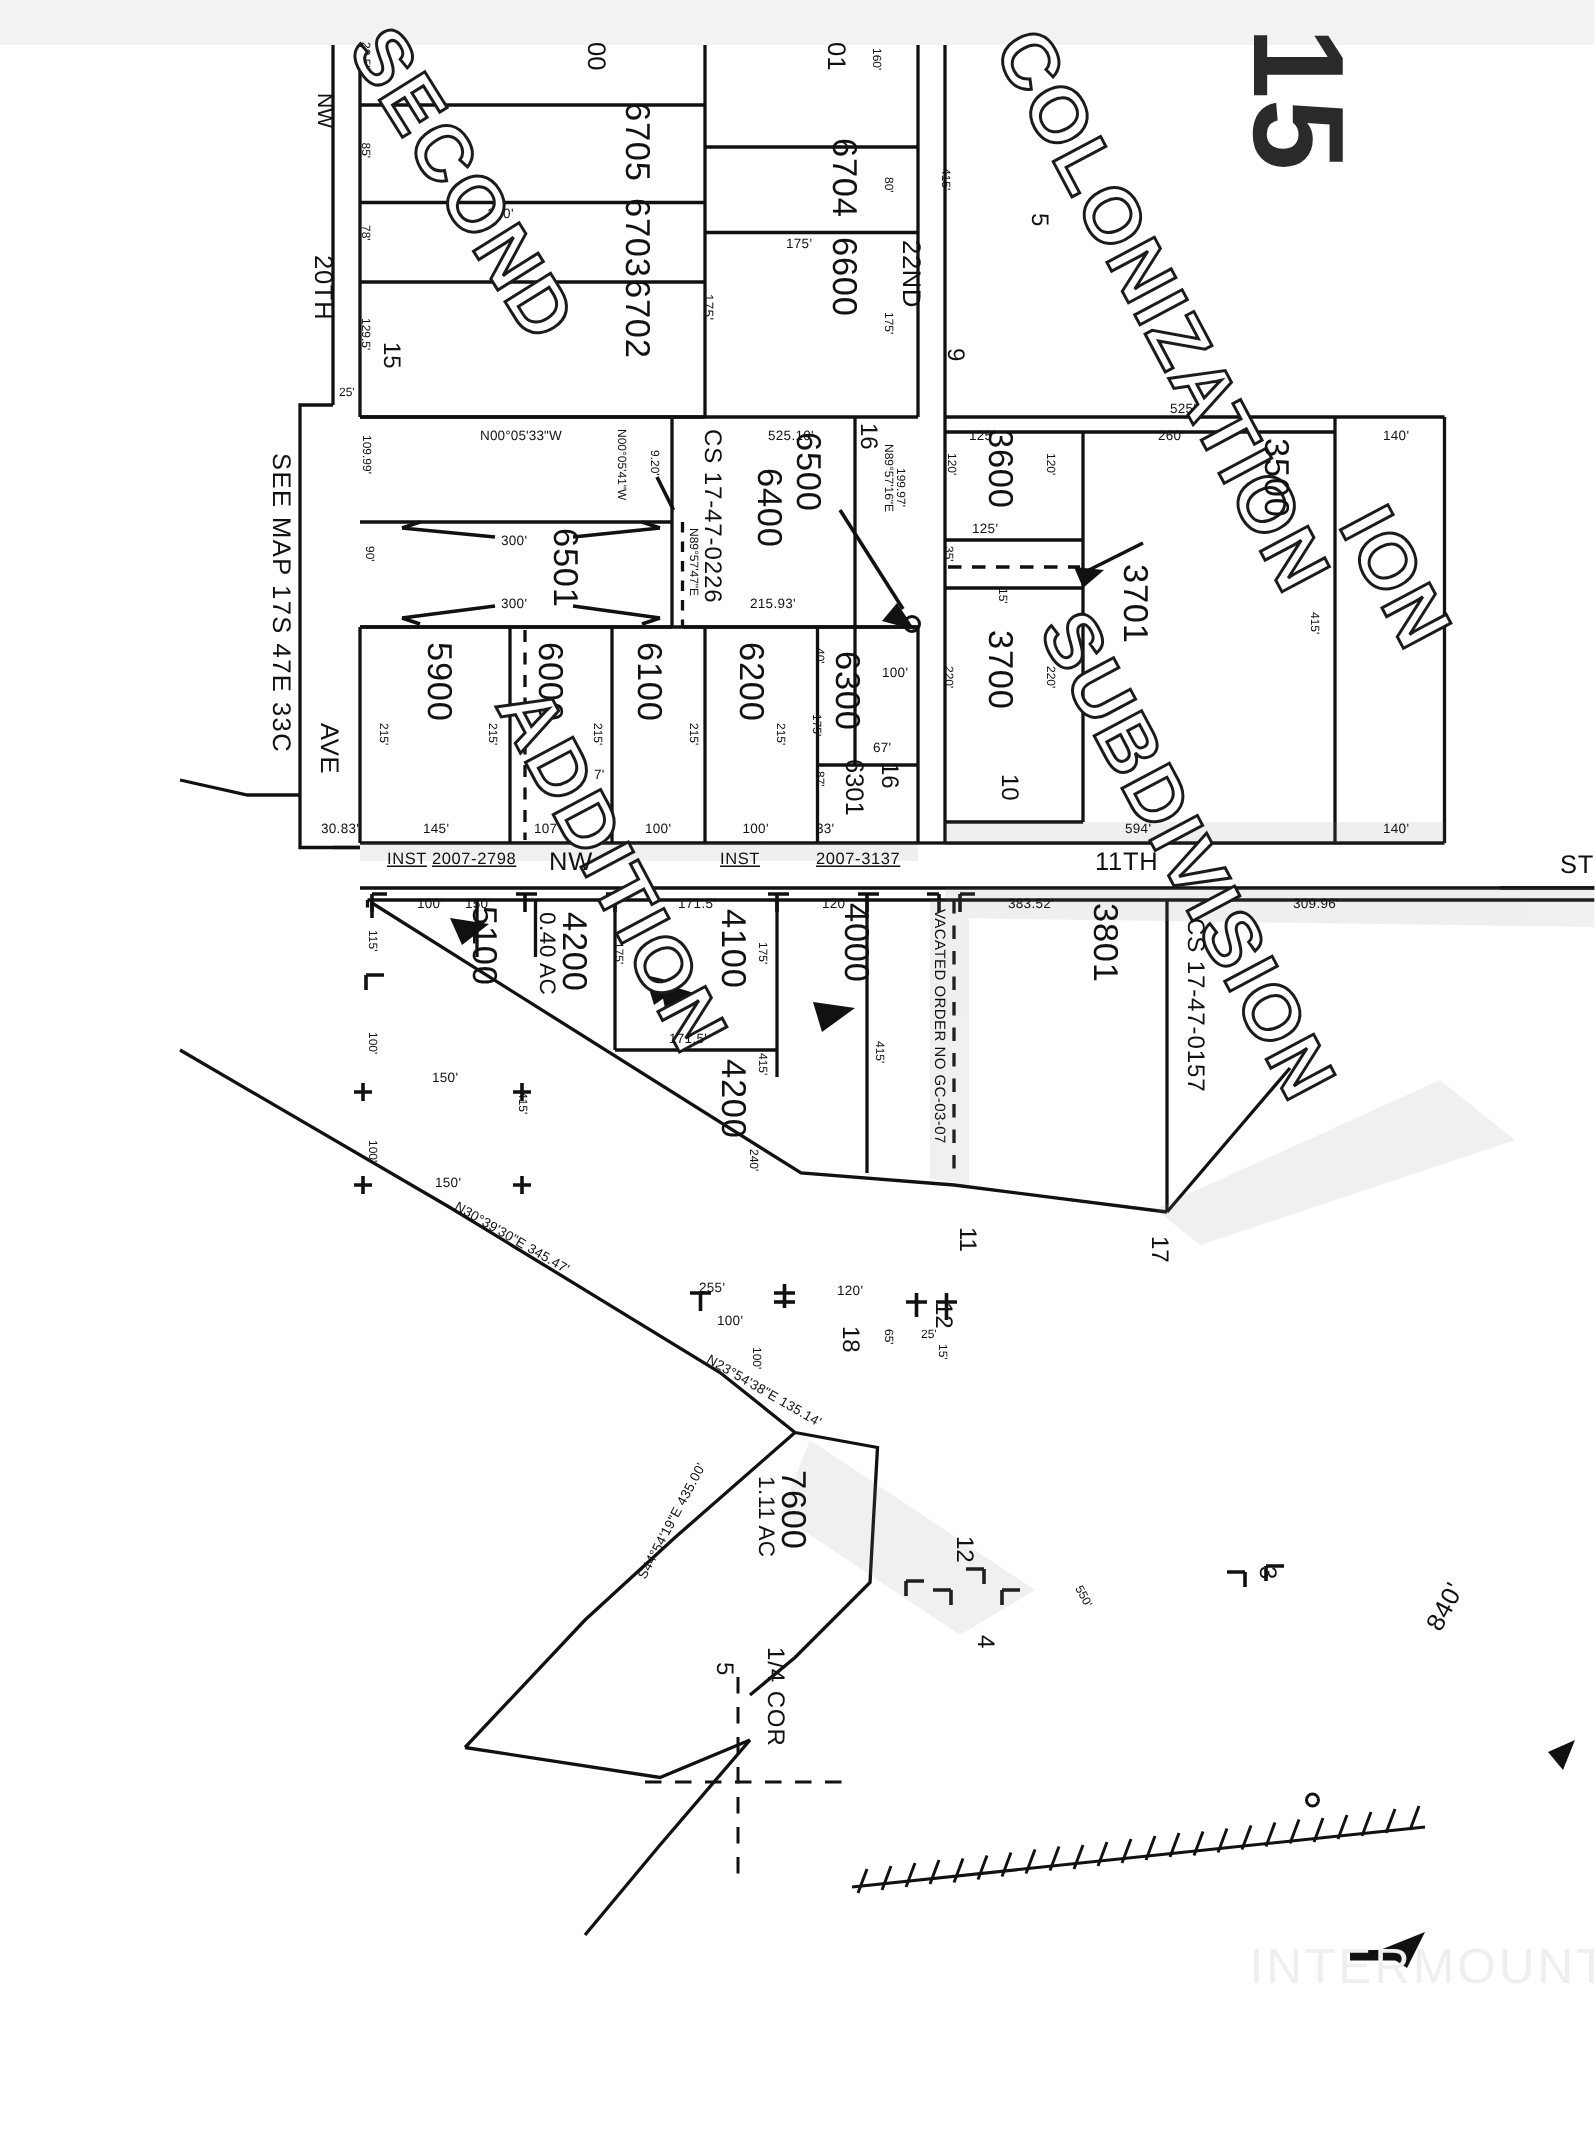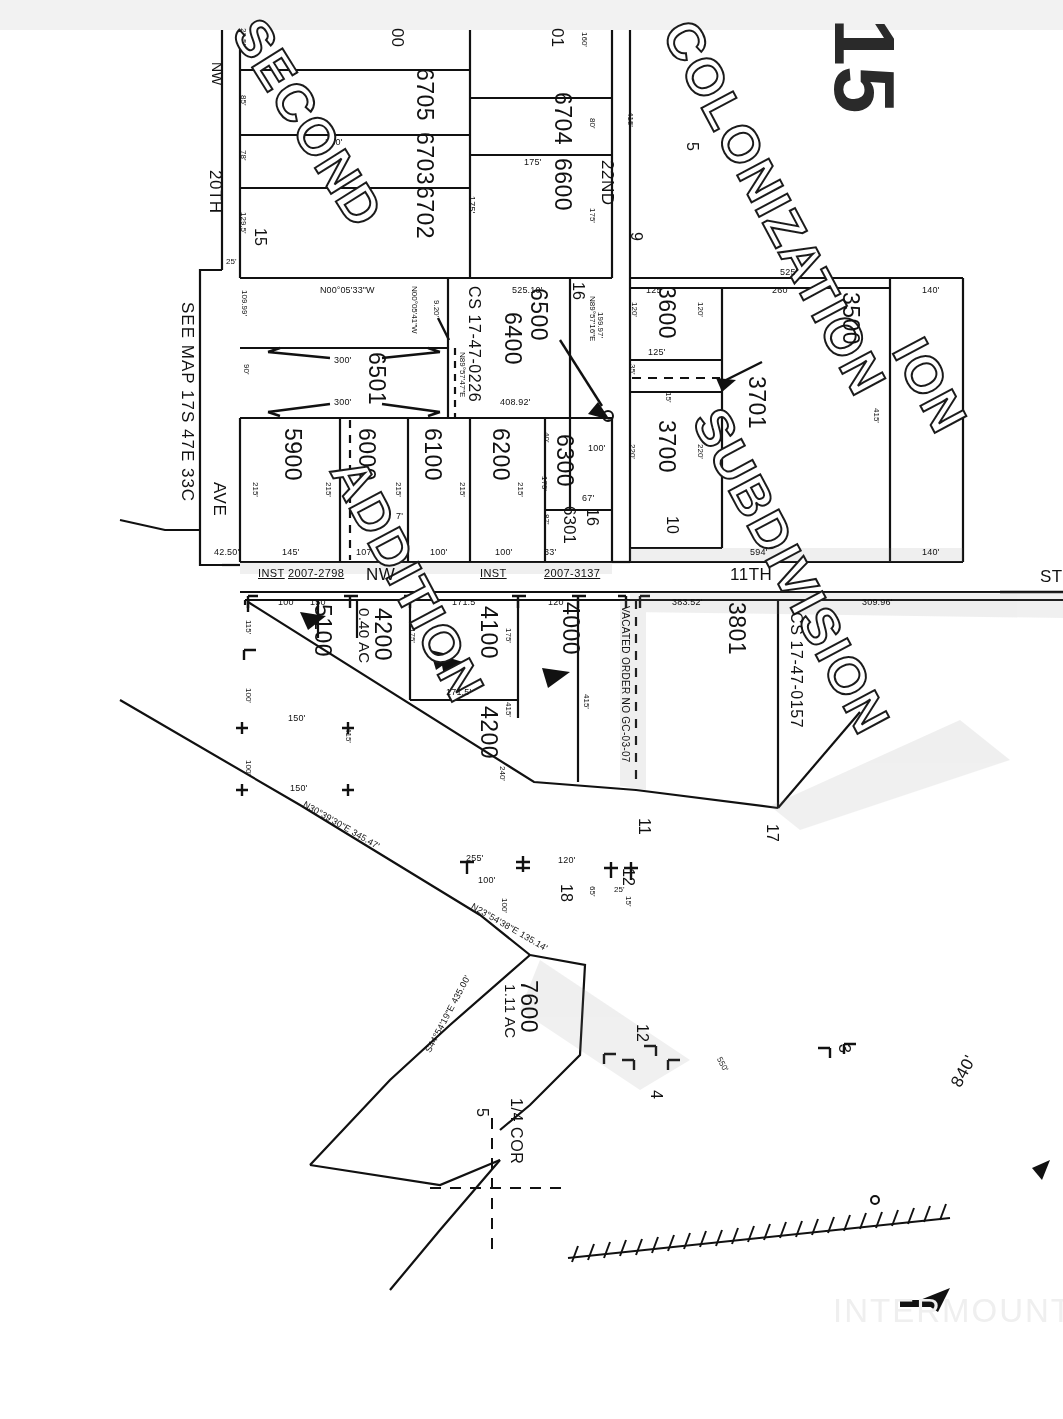--- a/index.html
+++ b/index.html
@@ -265,21 +265,21 @@
   <div class="lbl big15" style="left:908px;top:18px;transform:rotate(90deg);transform-origin:left top;">15</div>
   <div class="lbl lotno" style="left:700px;top:142px;transform:rotate(90deg);transform-origin:left top;">5</div>
   <div class="lbl lotno" style="left:644px;top:232px;transform:rotate(90deg);transform-origin:left top;">9</div>
 
   <div class="lbl bear" style="left:320px;top:286px;">N00°05'33"W</div>
   <div class="lbl bearS" style="left:418px;top:286px;transform:rotate(90deg);transform-origin:left top;">N00°05'41"W</div>
   <div class="lbl bearS" style="left:440px;top:300px;transform:rotate(90deg);transform-origin:left top;">9.20'</div>
   <div class="lbl bearS" style="left:466px;top:352px;transform:rotate(90deg);transform-origin:left top;">N89°57'47"E</div>
   <div class="lbl cs" style="left:482px;top:286px;transform:rotate(90deg);transform-origin:left top;">CS 17-47-0226</div>
   <div class="lbl dim" style="left:512px;top:286px;">525.10'</div>
-  <div class="lbl dim" style="left:500px;top:398px;">408.92'</div>
+  <div class="lbl dim" style="left:500px;top:398px;">215.93'</div>
 
   <div class="lbl dimS" style="left:248px;top:290px;transform:rotate(90deg);transform-origin:left top;">109.99'</div>
   <div class="lbl dimS" style="left:250px;top:364px;transform:rotate(90deg);transform-origin:left top;">90'</div>
   <div class="lbl dim" style="left:334px;top:356px;">300'</div>
   <div class="lbl dim" style="left:334px;top:398px;">300'</div>
   <div class="lbl parcel" style="left:388px;top:352px;transform:rotate(90deg);transform-origin:left top;">6501</div>
 
   <div class="lbl parcel" style="left:550px;top:288px;transform:rotate(90deg);transform-origin:left top;">6500</div>
   <div class="lbl parcel" style="left:524px;top:312px;transform:rotate(90deg);transform-origin:left top;">6400</div>
   <div class="lbl lotno" style="left:586px;top:282px;transform:rotate(90deg);transform-origin:left top;">16</div>
@@ -303,21 +303,21 @@
   <div class="lbl dimS" style="left:550px;top:432px;transform:rotate(90deg);transform-origin:left top;">40'</div>
   <div class="lbl dim" style="left:588px;top:444px;">100'</div>
   <div class="lbl dim" style="left:582px;top:494px;">67'</div>
   <div class="lbl dimS" style="left:550px;top:514px;transform:rotate(90deg);transform-origin:left top;">87'</div>
 
   <div class="lbl dim" style="left:282px;top:548px;">145'</div>
   <div class="lbl dim" style="left:356px;top:548px;">107'</div>
   <div class="lbl dim" style="left:430px;top:548px;">100'</div>
   <div class="lbl dim" style="left:495px;top:548px;">100'</div>
   <div class="lbl dim" style="left:544px;top:548px;">33'</div>
-  <div class="lbl dim" style="left:214px;top:548px;">42.50'</div>
+  <div class="lbl dim" style="left:214px;top:548px;">30.83'</div>
   <div class="lbl dim" style="left:396px;top:512px;">7'</div>
 
   <div class="lbl outline" style="left:368px;top:450px;transform:rotate(62deg);transform-origin:left top;">ADDITION</div>
 
   <div class="lbl seemap" style="left:196px;top:302px;transform:rotate(90deg);transform-origin:left top;">SEE MAP 17S 47E 33C</div>
 
   <div class="lbl dim" style="left:646px;top:286px;">125'</div>
   <div class="lbl dimS" style="left:638px;top:302px;transform:rotate(90deg);transform-origin:left top;">120'</div>
   <div class="lbl parcel" style="left:678px;top:286px;transform:rotate(90deg);transform-origin:left top;">3600</div>
   <div class="lbl dimS" style="left:704px;top:302px;transform:rotate(90deg);transform-origin:left top;">120'</div>

